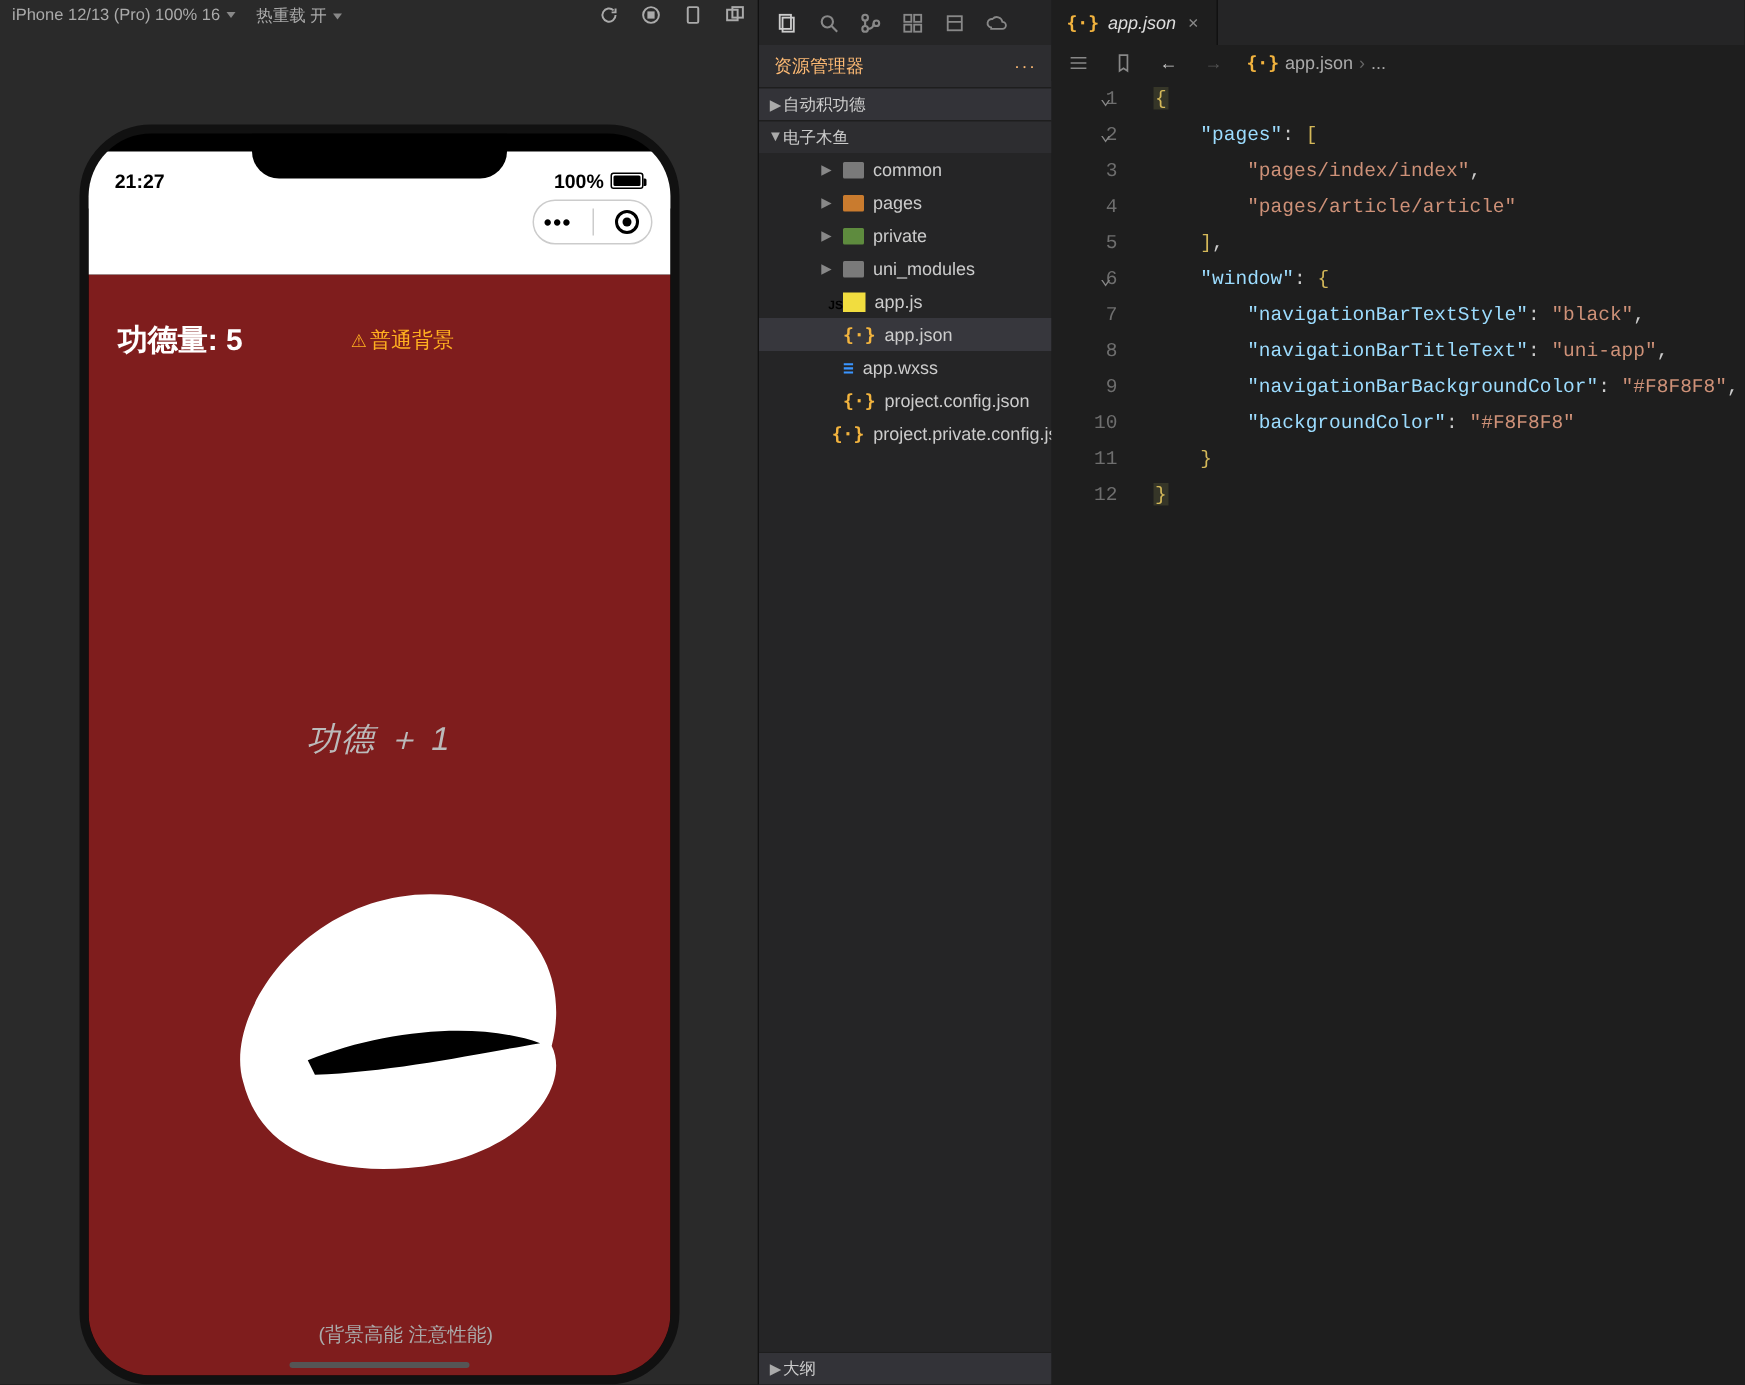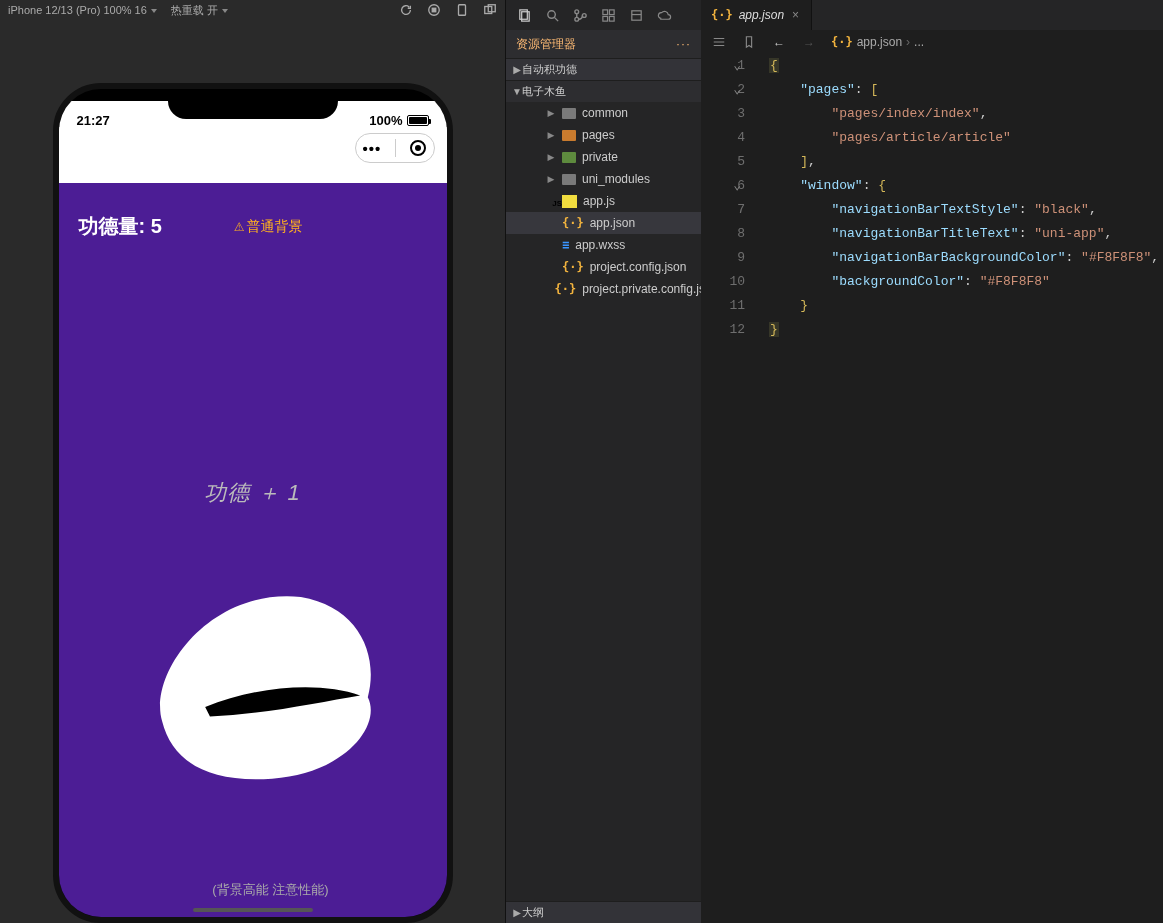--- a/index.html
+++ b/index.html
@@ -22,21 +22,21 @@
   .statusbar .right { margin-left: auto; display: flex; align-items: center; gap: 4px; }
   .battery-icon { width: 22px; height: 11px; border: 1px solid #000; border-radius: 2px; position: relative; }
   .battery-icon::after { content: ""; position: absolute; right: -3px; top: 3px; width: 2px; height: 5px; background: #000; border-radius: 0 1px 1px 0; }
   .battery-icon .fill { position: absolute; left: 1px; top: 1px; bottom: 1px; right: 1px; background: #000; border-radius: 1px; }
   .titlebar { position: absolute; top: 38px; left: 0; right: 0; height: 56px; background: #fff; z-index: 2; }
   .capsule { position: absolute; top: 44px; right: 12px; width: 80px; height: 30px; background: #fff; border: 1px solid #ccc; border-radius: 16px; display: flex; align-items: center; justify-content: space-around; z-index: 4; }
   .capsule .dots { font-size: 15px; font-weight: 900; letter-spacing: 1px; color:#000; }
   .capsule .divider { width: 1px; height: 18px; background: #ccc; }
   .capsule .target { width: 16px; height: 16px; border: 2px solid #000; border-radius: 50%; display: flex; align-items: center; justify-content: center; }
   .capsule .target .dot { width: 6px; height: 6px; background: #000; border-radius: 50%; }
-  .app-content { position: absolute; top: 94px; left: 0; right: 0; bottom: 0; background: #4c1d95; color: #fff; }
+  .app-content { position: absolute; top: 94px; left: 0; right: 0; bottom: 0; background: #7f1d1d; color: #fff; }
   .merit-row { position: absolute; top: 30px; left: 20px; right: 20px; display: flex; align-items: center; }
   .merit-label { font-size: 20px; font-weight: 600; color: #fff; }
   .bg-switch { margin-left: 72px; color: #ffb020; font-size: 14px; display: flex; align-items: center; gap: 2px; }
   .warn-icon { font-size: 12px; }
   .float-text { position: absolute; top: 295px; left: 0; right: 0; text-align: center; font-size: 22px; color: #bbb; letter-spacing: 1px; font-style: italic; }
   .muyu { position: absolute; top: 390px; left: 50%; transform: translateX(-50%); width: 270px; height: 220px; }
   .bottom-box { position: absolute; bottom: 18px; left: 0; right: 0; display: flex; flex-direction: column; align-items: center; gap: 2px; }
   .auto-row { display: flex; align-items: center; gap: 4px; }
   .switch-el { width: 44px; height: 24px; background: #fff; border-radius: 12px; position: relative; }
   .switch-el .knob { position: absolute; left: 2px; top: 2px; width: 20px; height: 20px; background: #eee; border-radius: 50%; box-shadow: 0 0 2px rgba(0,0,0,.4); }

